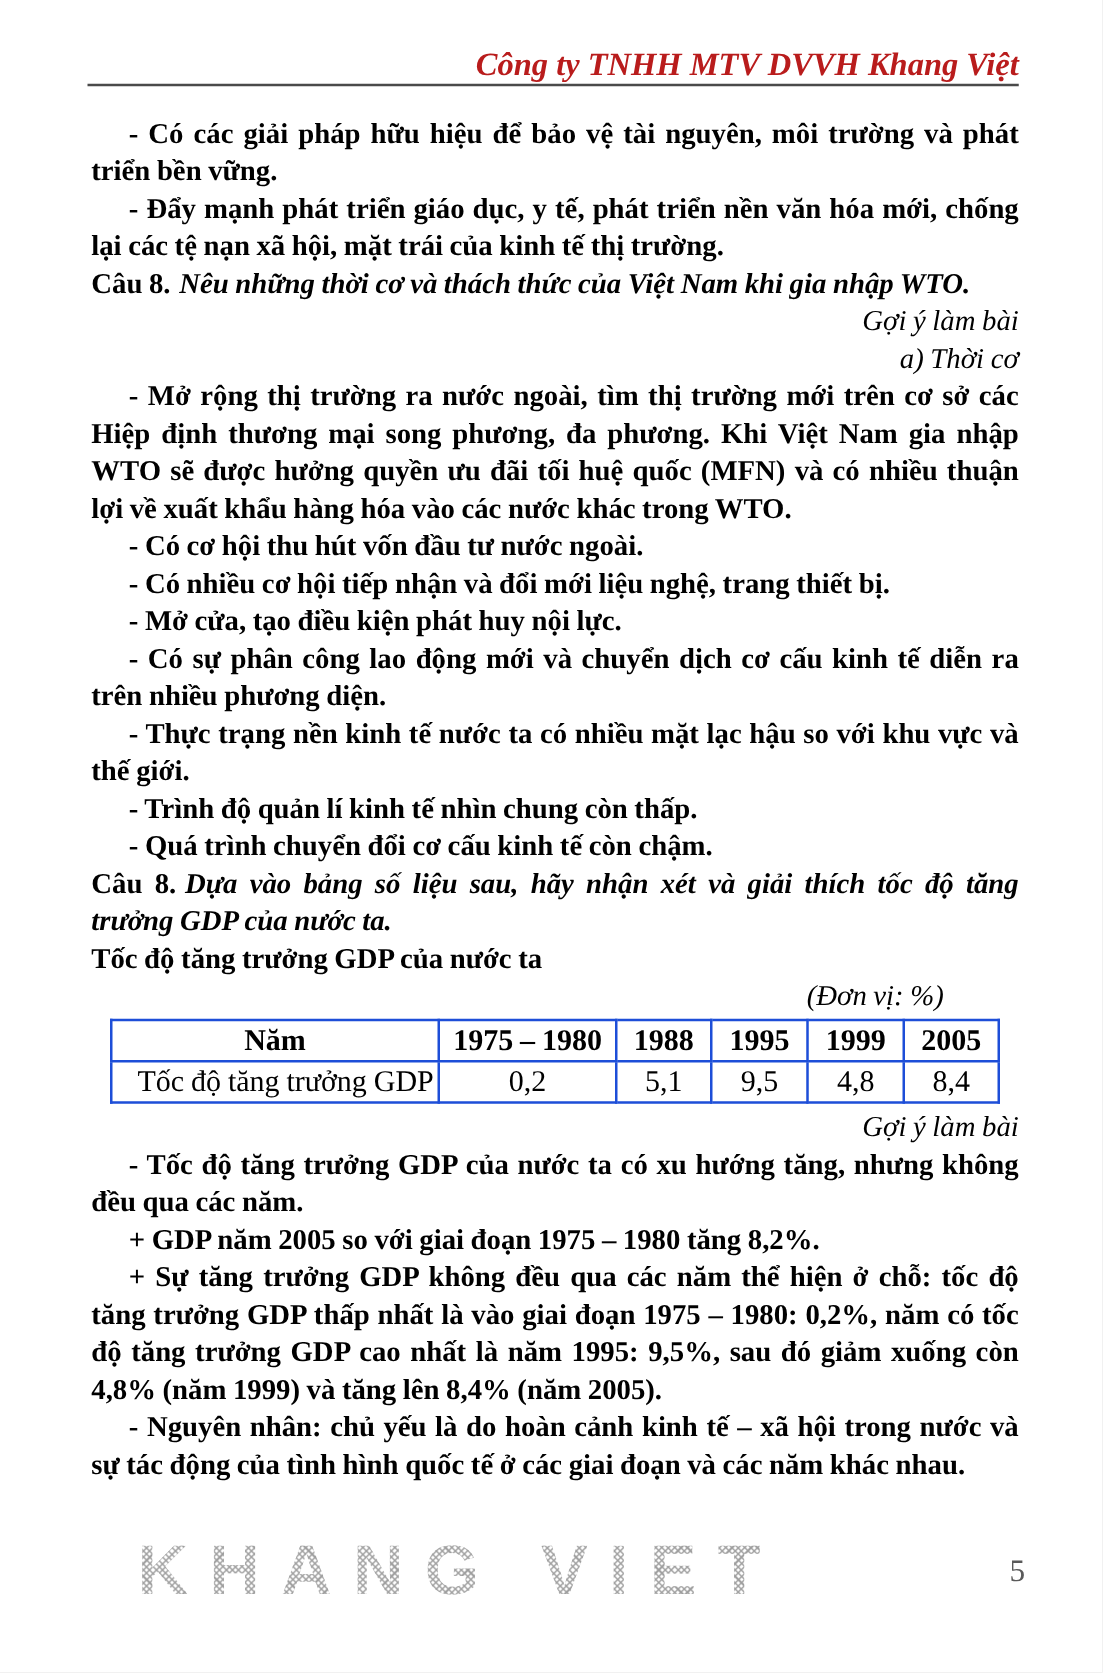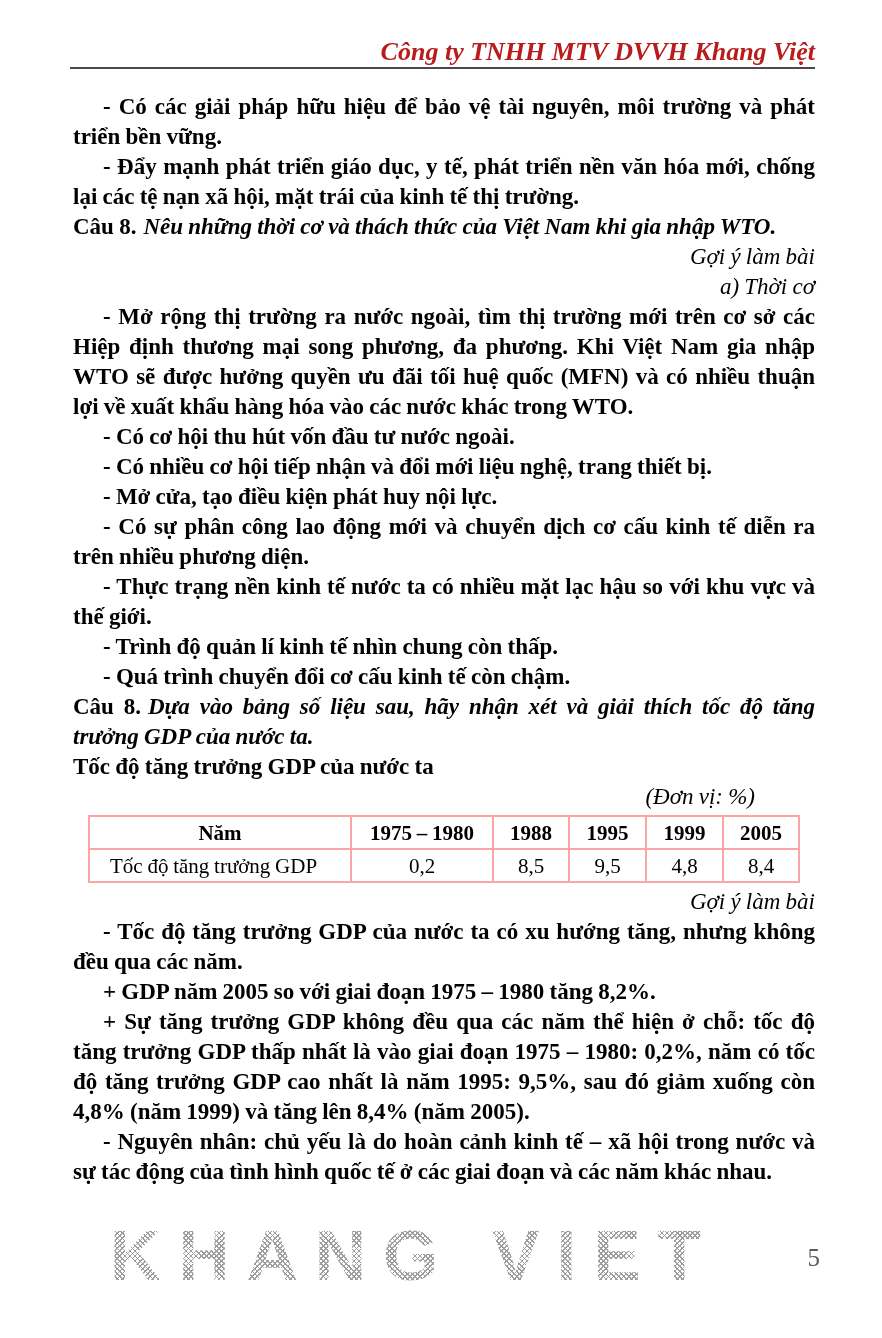--- a/index.html
+++ b/index.html
@@ -47,34 +47,34 @@
     font-style:italic;text-align:right;text-indent:0;
     padding-right:60px;line-height:30px;
   }
   table.gdp{
     border-collapse:collapse;
     margin:3px 0 0 15px;
     width:710px;
     table-layout:fixed;
   }
   table.gdp th,table.gdp td{
-    border:2px solid #fca5a5;
+    border:2px solid #1d4ed8;
     height:31px;padding:0 2px;
-    font-size:21px;line-height:26px;
+    font-size:24px;line-height:26px;
     text-align:center;vertical-align:middle;
     overflow:hidden;white-space:nowrap;
   }
   table.gdp th{font-weight:bold;}
   table.gdp td.rowlabel{text-align:left;padding-left:20px;}
   .after-table{height:4px;}
   
   .watermark{
     position:absolute;left:110px;top:1214px;
     font-family:"Liberation Sans","DejaVu Sans",sans-serif;
-    font-weight:bold;font-size:71px;line-height:84px;
+    font-weight:bold;font-size:56px;line-height:84px;
     letter-spacing:17px;white-space:nowrap;
     color:transparent;
     background-image:
       repeating-linear-gradient(45deg,#9e9e9e 0 1.2px,transparent 1.2px 3.6px),
       repeating-linear-gradient(135deg,#9e9e9e 0 1.2px,transparent 1.2px 3.6px);
     -webkit-background-clip:text;
     background-clip:text;
   }
   .page-number{
     position:absolute;right:62px;top:1244px;
@@ -125,21 +125,21 @@
         <th>Năm</th>
         <th>1975 – 1980</th>
         <th>1988</th>
         <th>1995</th>
         <th>1999</th>
         <th>2005</th>
       </tr>
       <tr>
         <td class="rowlabel">Tốc độ tăng trưởng GDP</td>
         <td>0,2</td>
-        <td>8,5</td>
+        <td>5,1</td>
         <td>9,5</td>
         <td>4,8</td>
         <td>8,4</td>
       </tr>
     </tbody>
       </table>
     <div class="after-table"></div>
 
     <p class="hint">Gợi ý làm bài</p>
     <p class="body">- Tốc độ tăng trưởng GDP của nước ta có xu hướng tăng, nhưng không đều qua các năm.</p>

